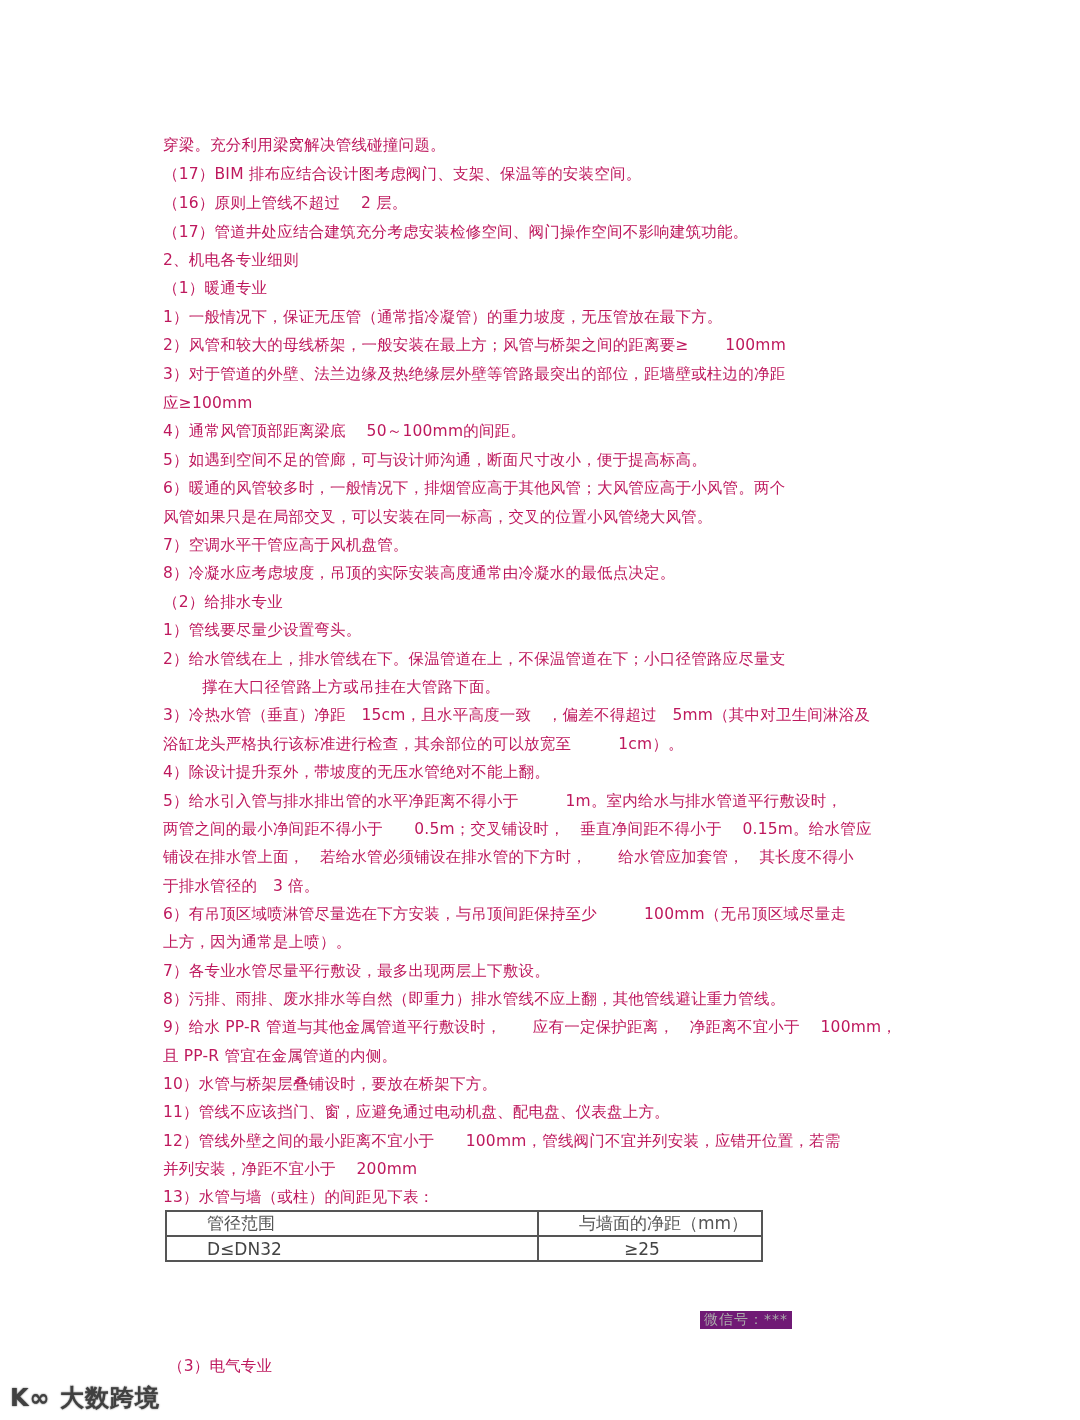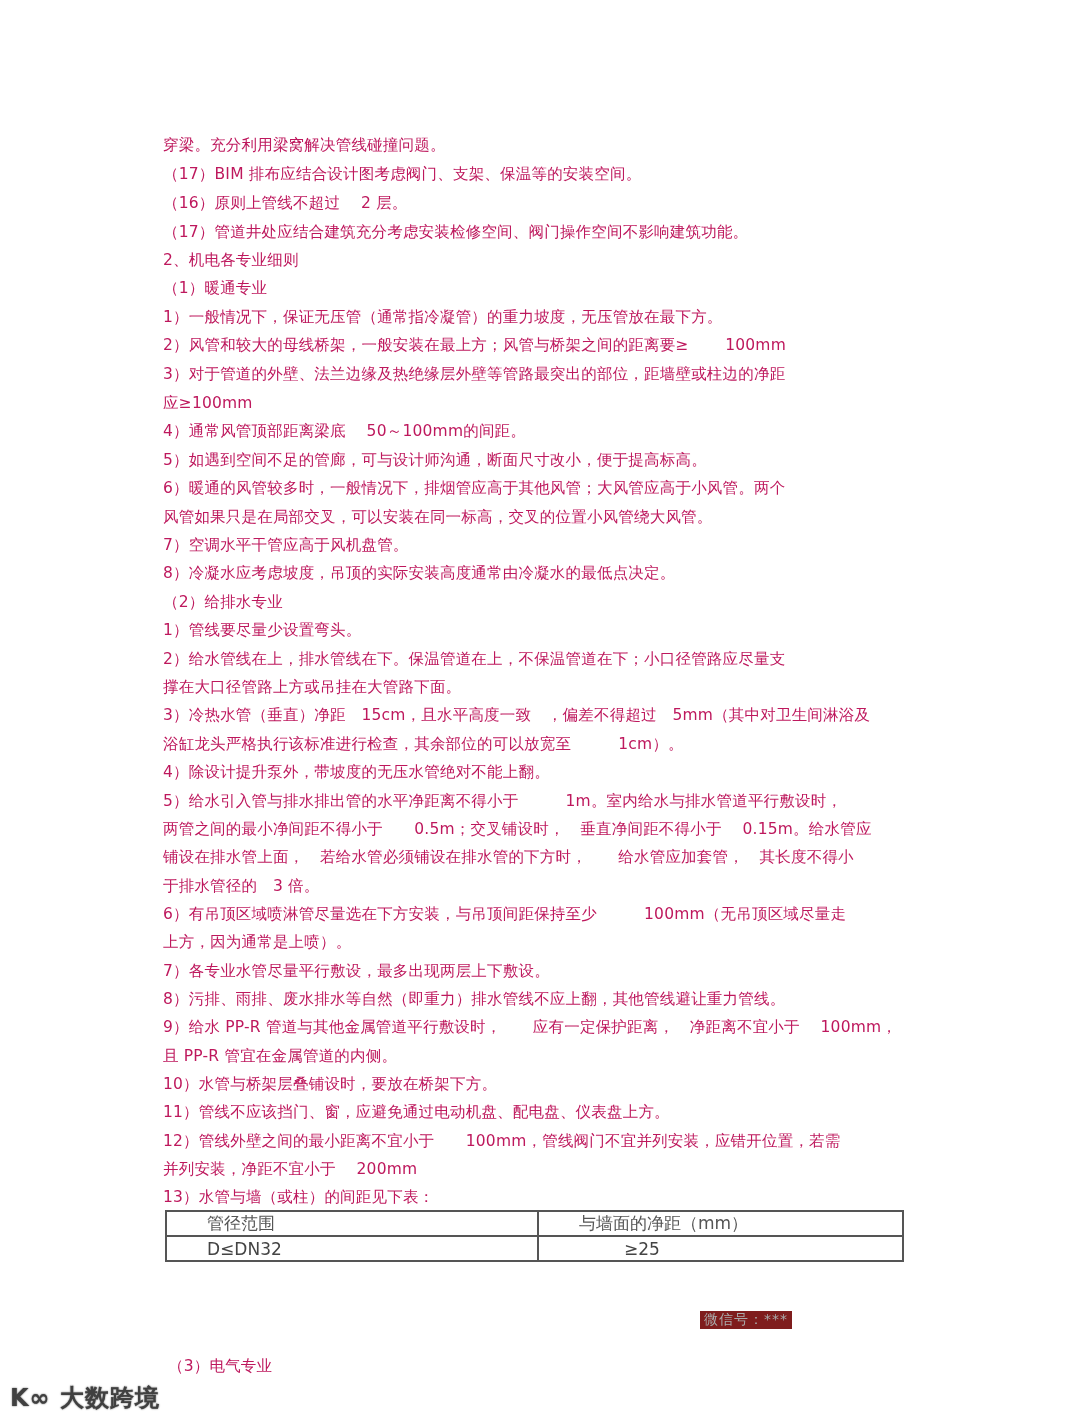--- a/index.html
+++ b/index.html
@@ -7,33 +7,33 @@
     width: 1080px; height: 1420px; background: #ffffff; position: relative; overflow: hidden;
     font-family: "DejaVu Sans", "Liberation Sans", sans-serif; color: #1a1a1a;
   }
   .page { position: absolute; left: 0; top: 0; width: 1080px; height: 1420px; }
   .line {
     position: absolute; left: 163px; font-size: 15.5px; line-height: 20px; white-space: pre;
     letter-spacing: 0.2px; color: #be185d;
   }
   .line.sub { left: 168px; }
   table.spacing {
-    position: absolute; left: 165px; top: 1210px; width: 739px; border-collapse: collapse;
+    position: absolute; left: 165px; top: 1210px; width: 598px; border-collapse: collapse;
     font-family: "DejaVu Sans", sans-serif; font-size: 17px; color: #444;
   }
   table.spacing td, table.spacing th {
     border: 2px solid #555; height: 23px; padding: 0 0 0 10px; font-weight: normal; text-align: left;
   }
   table.spacing th { color: #555; }
   table.spacing td.c1, table.spacing th.c1 { width: 330px; }
   .center1 { padding-left: 40px !important; }
   .center2 { padding-left: 85px !important; }
   .wm-table {
     position: absolute; left: 700px; top: 1311px; font-size: 14px; color: #aaa; letter-spacing: 1px;
-    background: #7f1d1d; padding: 0 4px;
+    background: #701a75; padding: 0 4px;
   }
   .wm-corner {
     position: absolute; left: 10px; top: 1382px; font-size: 24px; color: #404040; font-weight: bold;
     text-shadow: 0 0 2px #888, 0 0 1px #888; letter-spacing: 1px;
   }
 </style>
 </head>
 <body>
 
 <div class="page">
@@ -50,21 +50,21 @@
       <div class="line" style="top: 393px;">应≥100mm</div>
       <div class="line" style="top: 421px;">4）通常风管顶部距离梁底　 50～100mm的间距。</div>
       <div class="line" style="top: 450px;">5）如遇到空间不足的管廊，可与设计师沟通，断面尺寸改小，便于提高标高。</div>
       <div class="line" style="top: 478px;">6）暖通的风管较多时，一般情况下，排烟管应高于其他风管；大风管应高于小风管。两个</div>
       <div class="line" style="top: 507px;">风管如果只是在局部交叉，可以安装在同一标高，交叉的位置小风管绕大风管。</div>
       <div class="line" style="top: 535px;">7）空调水平干管应高于风机盘管。</div>
       <div class="line" style="top: 563px;">8）冷凝水应考虑坡度，吊顶的实际安装高度通常由冷凝水的最低点决定。</div>
       <div class="line" style="top: 592px;">（2）给排水专业</div>
       <div class="line" style="top: 620px;">1）管线要尽量少设置弯头。</div>
       <div class="line" style="top: 649px;">2）给水管线在上，排水管线在下。保温管道在上，不保温管道在下；小口径管路应尽量支</div>
-      <div class="line" style="top: 677px;">撑在大口径管路上方或吊挂在大管路下面。</div>
+      <div class="line" style="top: 677px; margin-left: 39px;">撑在大口径管路上方或吊挂在大管路下面。</div>
       <div class="line" style="top: 705px;">3）冷热水管（垂直）净距　15cm，且水平高度一致　，偏差不得超过　5mm（其中对卫生间淋浴及</div>
       <div class="line" style="top: 734px;">浴缸龙头严格执行该标准进行检查，其余部位的可以放宽至　　　1cm）。</div>
       <div class="line" style="top: 762px;">4）除设计提升泵外，带坡度的无压水管绝对不能上翻。</div>
       <div class="line" style="top: 791px;">5）给水引入管与排水排出管的水平净距离不得小于　　　1m。室内给水与排水管道平行敷设时，</div>
       <div class="line" style="top: 819px;">两管之间的最小净间距不得小于　　0.5m；交叉铺设时，　垂直净间距不得小于　 0.15m。给水管应</div>
       <div class="line" style="top: 847px;">铺设在排水管上面，　若给水管必须铺设在排水管的下方时，　　给水管应加套管，　其长度不得小</div>
       <div class="line" style="top: 876px;">于排水管径的　3 倍。</div>
       <div class="line" style="top: 904px;">6）有吊顶区域喷淋管尽量选在下方安装，与吊顶间距保持至少　　　100mm（无吊顶区域尽量走</div>
       <div class="line" style="top: 932px;">上方，因为通常是上喷）。</div>
       <div class="line" style="top: 961px;">7）各专业水管尽量平行敷设，最多出现两层上下敷设。</div>

